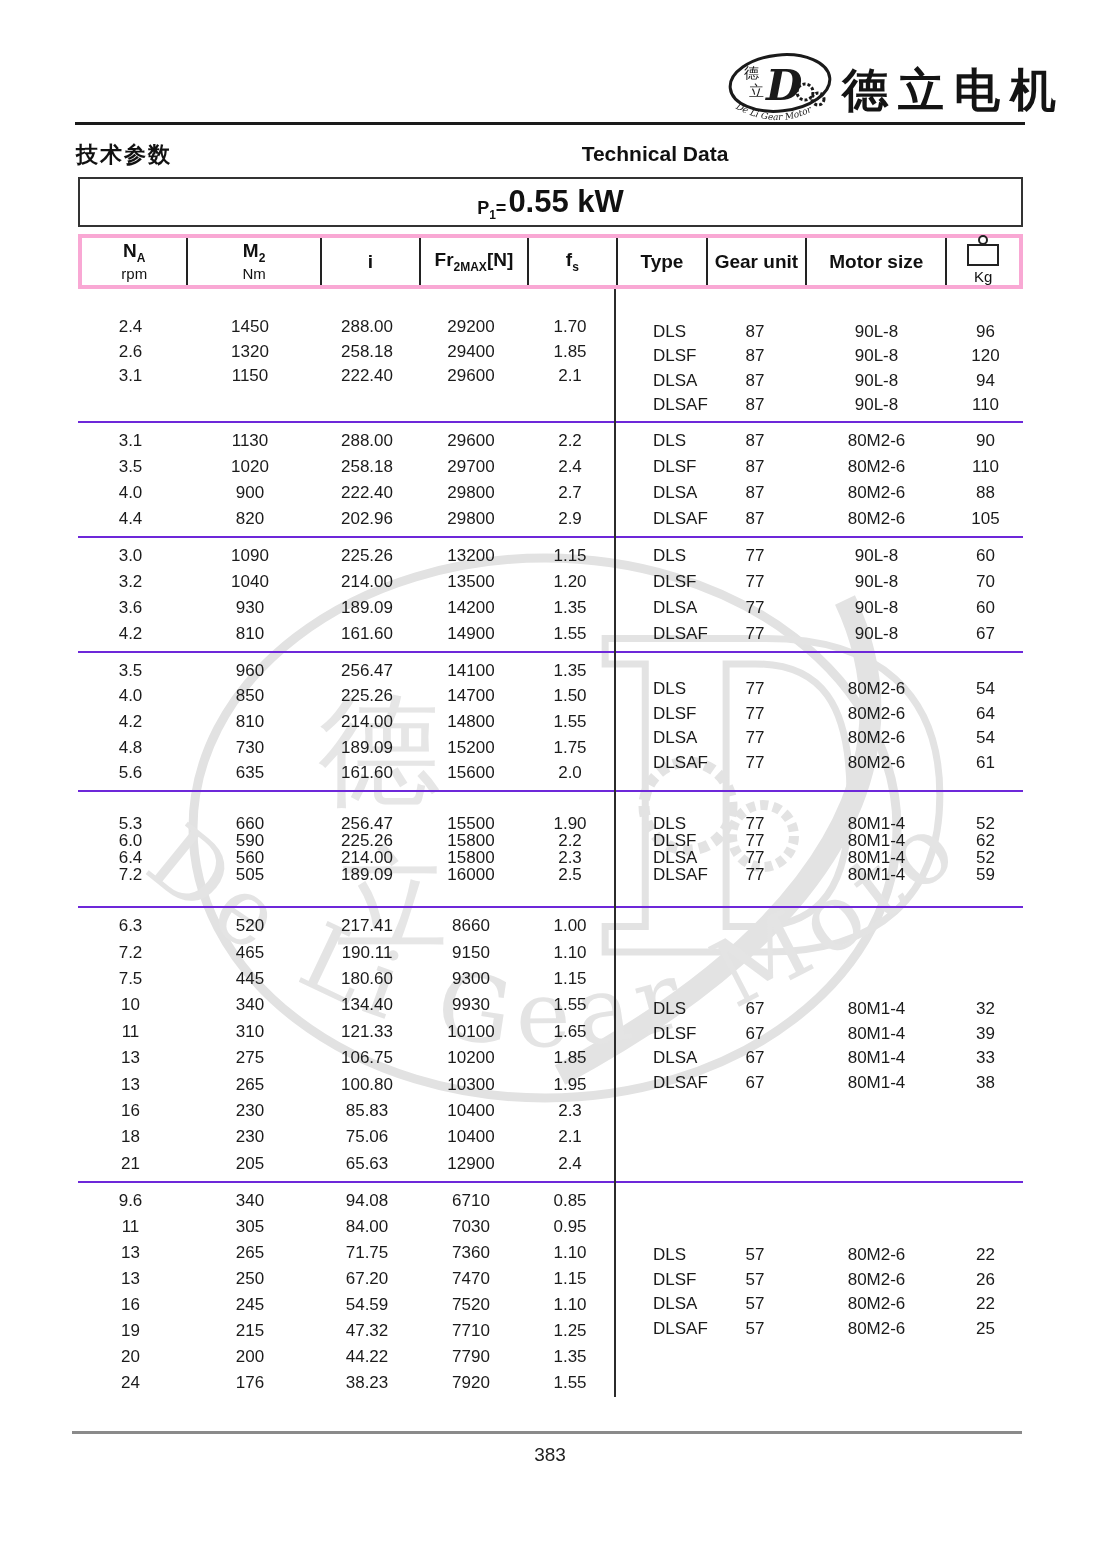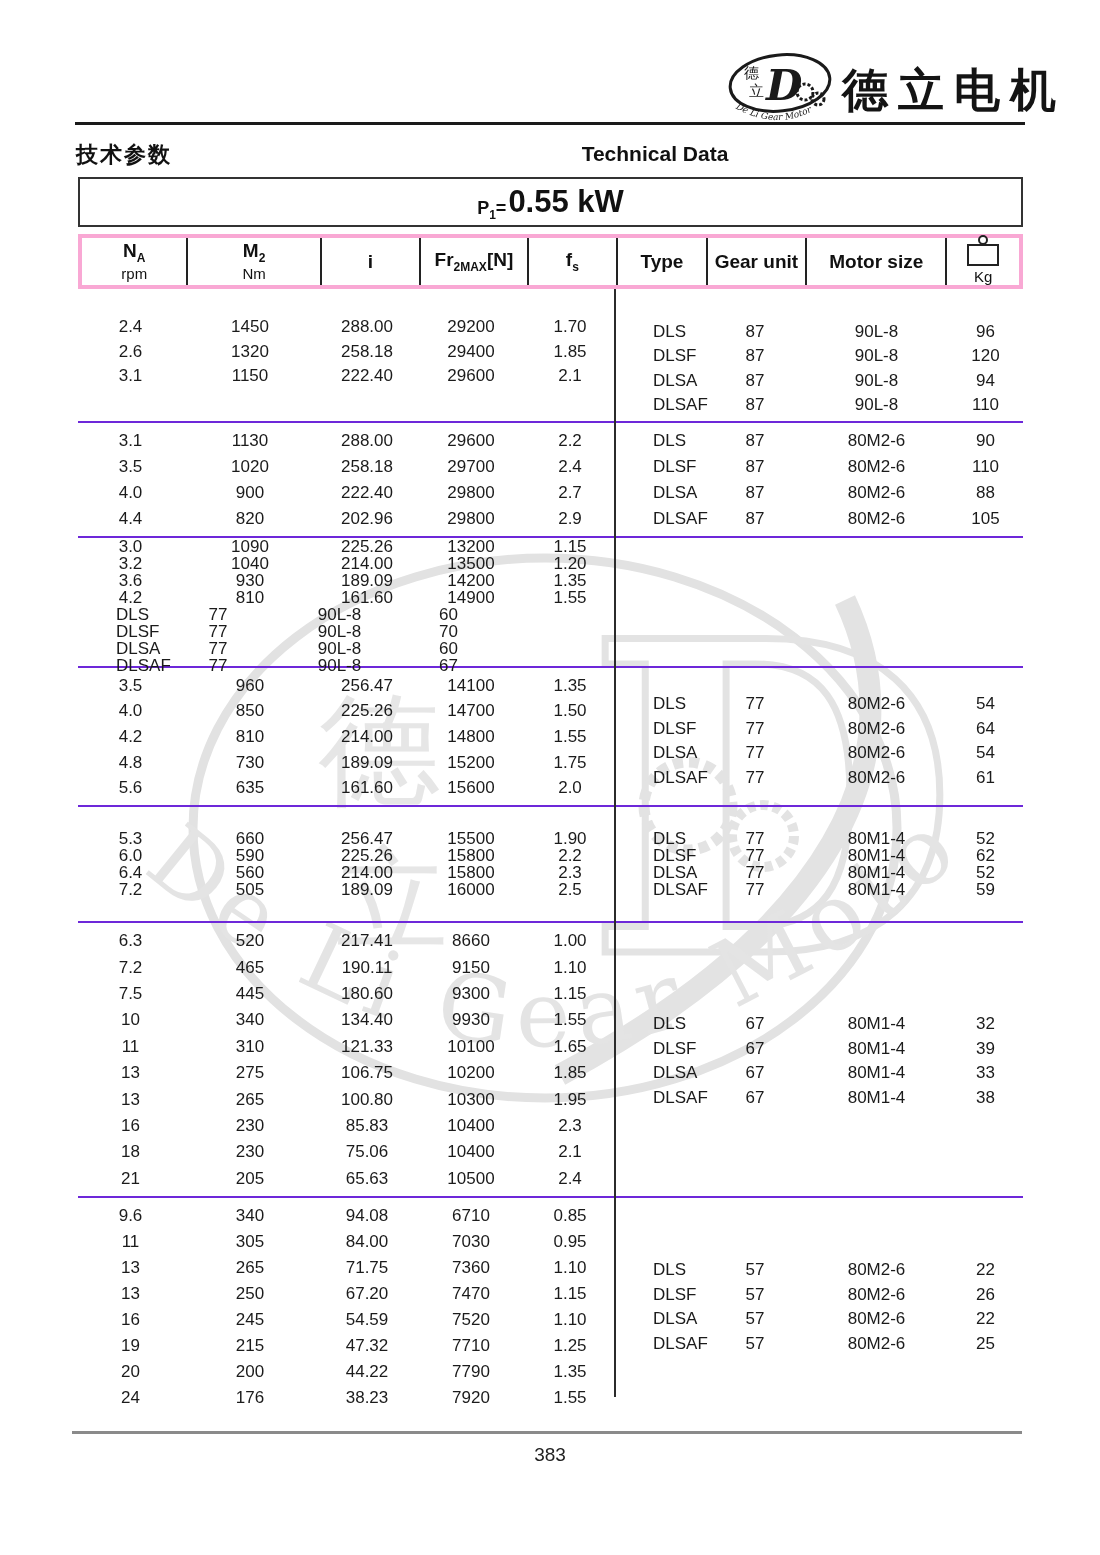--- a/index.html
+++ b/index.html
@@ -248,21 +248,21 @@
               <div class="cell rc3">88</div>
             </div>
             <div class="trow">
               <div class="cell rc0">DLSAF</div>
               <div class="cell rc1">87</div>
               <div class="cell rc2">80M2-6</div>
               <div class="cell rc3">105</div>
             </div>
           </div>
         </div>
-        <div class="group g2" style="height: 130px; flex-direction: column;">
+        <div class="group g2" style="height: 115px;">
           <div class="lcol">
             <div class="trow">
               <div class="cell lc0">3.0</div>
               <div class="cell lc1">1090</div>
               <div class="cell lc2">225.26</div>
               <div class="cell lc3">13200</div>
               <div class="cell lc4">1.15</div>
             </div>
             <div class="trow">
               <div class="cell lc0">3.2</div>
@@ -498,21 +498,21 @@
               <div class="cell lc0">18</div>
               <div class="cell lc1">230</div>
               <div class="cell lc2">75.06</div>
               <div class="cell lc3">10400</div>
               <div class="cell lc4">2.1</div>
             </div>
             <div class="trow">
               <div class="cell lc0">21</div>
               <div class="cell lc1">205</div>
               <div class="cell lc2">65.63</div>
-              <div class="cell lc3">10500</div>
+              <div class="cell lc3">12900</div>
               <div class="cell lc4">2.4</div>
             </div>
           </div>
           <div class="rcol">
             <div class="trow">
               <div class="cell rc0">DLS</div>
               <div class="cell rc1">67</div>
               <div class="cell rc2">80M1-4</div>
               <div class="cell rc3">32</div>
             </div>

